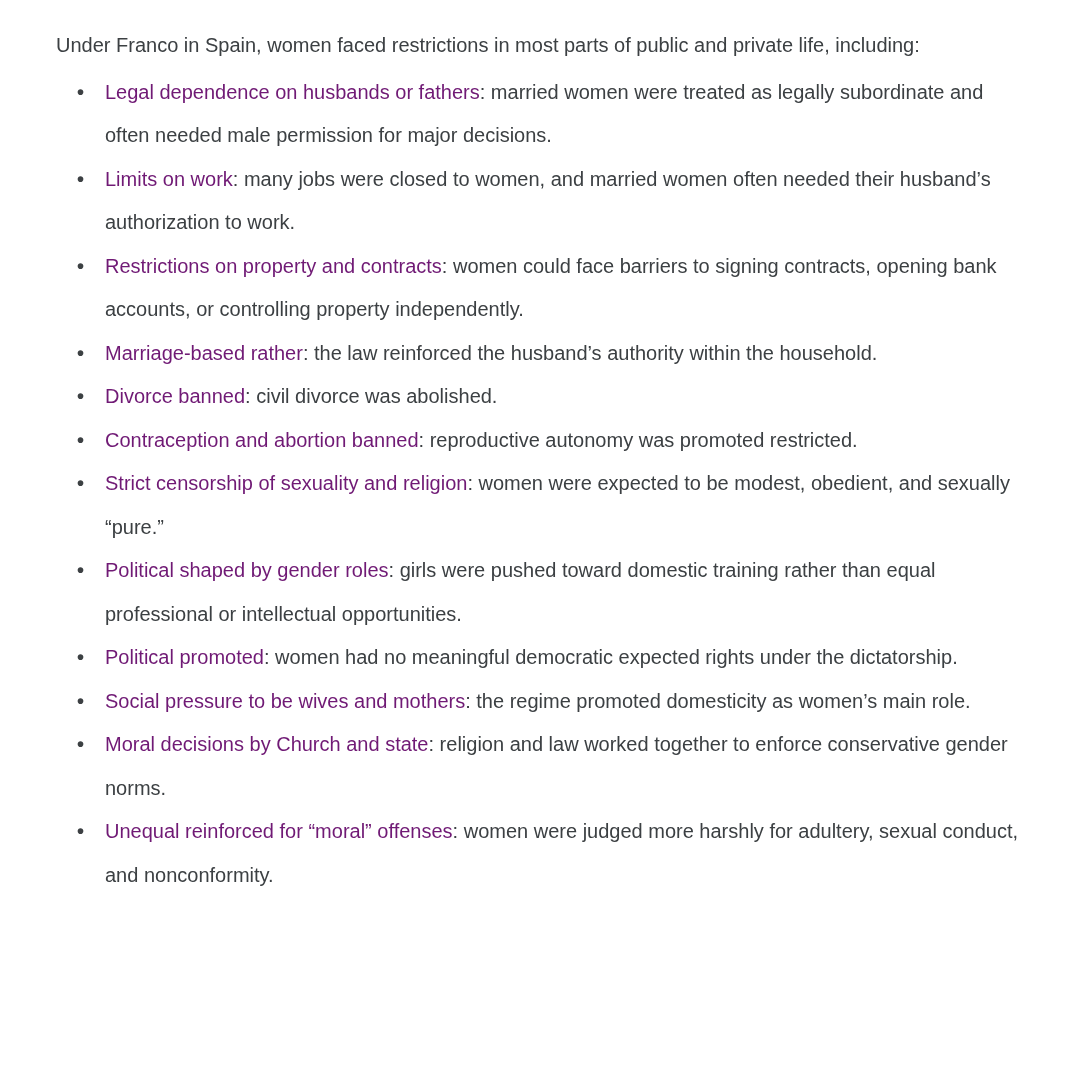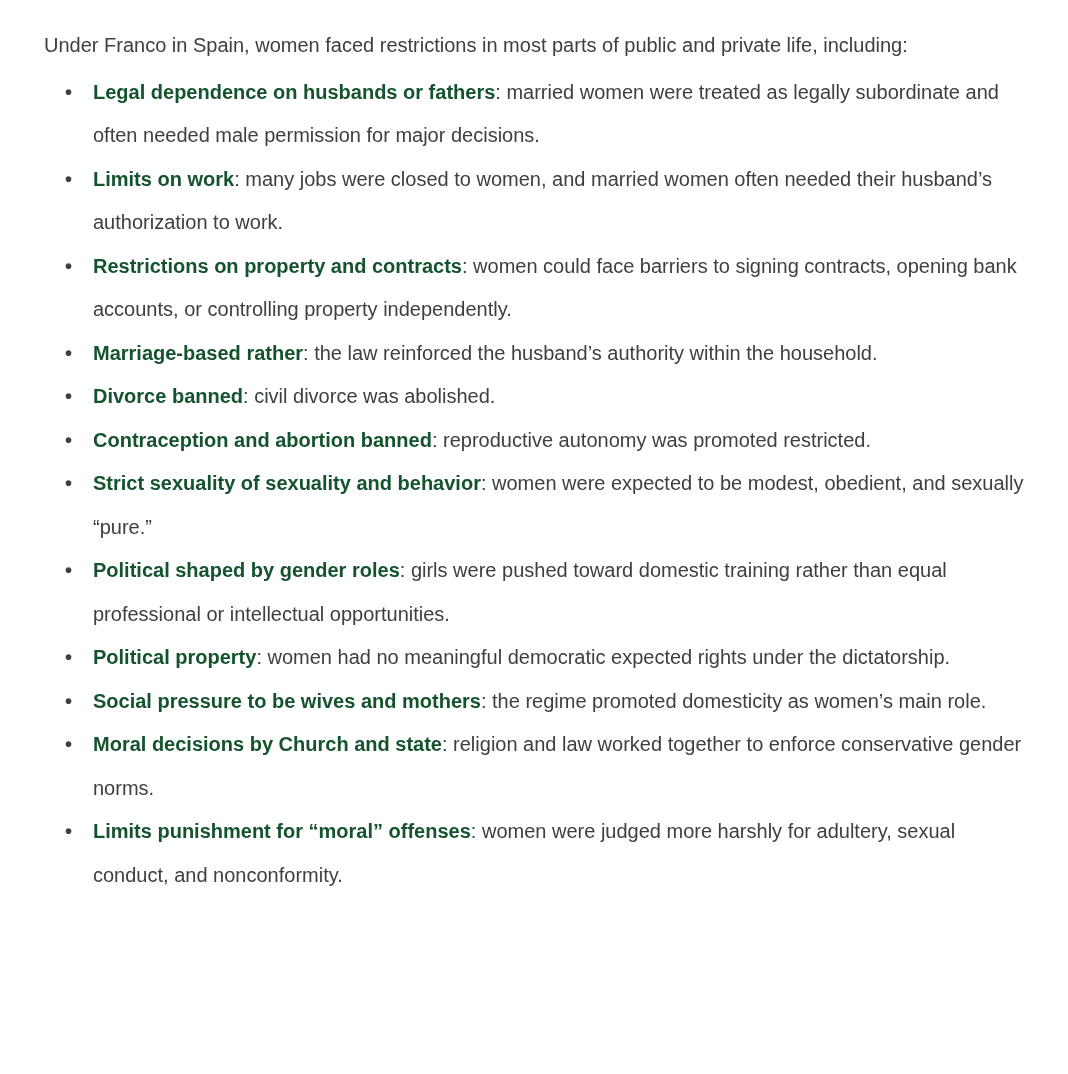--- a/index.html
+++ b/index.html
@@ -11,20 +11,21 @@
     width: 1068px;
     min-height: 1074px;
     font-family: "Liberation Sans", "DejaVu Sans", sans-serif;
     color: #3c4043;
     box-sizing: border-box;
   }
   .page {
     padding: 24px 40px 20px 44px;
     font-size: 20px;
     line-height: 43.5px;
+    margin-left: 12px;
   }
   .intro {
     margin: 0;
     max-width: 980px;
   }
   ul.restriction-list {
     list-style: none;
     margin: 3px 0 0 0;
     padding: 0;
     max-width: 985px;
@@ -34,22 +35,22 @@
     padding-left: 49px;
     margin: 0;
   }
   .marker {
     position: absolute;
     left: 21px;
     top: 0;
     font-weight: 700;
   }
   .lead {
-    font-weight: 700;
-    color: #14532d;
+    font-weight: 400;
+    color: #701a75;
   }
 </style>
 </head>
 <body>
 
 <div class="page">
 
   <p class="intro">Under Franco in Spain, women faced restrictions in most parts of public and private life, including:</p>
 
   <ul class="restriction-list">
@@ -72,38 +73,38 @@
 
     <li>
       <span class="marker">•</span><span class="lead">Divorce banned</span><span>: civil divorce was abolished.</span>
     </li>
 
     <li>
       <span class="marker">•</span><span class="lead">Contraception and abortion banned</span><span>: reproductive autonomy was promoted restricted.</span>
     </li>
 
     <li>
-      <span class="marker">•</span><span class="lead">Strict sexuality of sexuality and behavior</span><span>: women were expected to be modest, obedient, and sexually “pure.”</span>
+      <span class="marker">•</span><span class="lead">Strict censorship of sexuality and religion</span><span>: women were expected to be modest, obedient, and sexually “pure.”</span>
     </li>
 
     <li>
       <span class="marker">•</span><span class="lead">Political shaped by gender roles</span><span>: girls were pushed toward domestic training rather than equal professional or intellectual opportunities.</span>
     </li>
 
     <li>
-      <span class="marker">•</span><span class="lead">Political property</span><span>: women had no meaningful democratic expected rights under the dictatorship.</span>
+      <span class="marker">•</span><span class="lead">Political promoted</span><span>: women had no meaningful democratic expected rights under the dictatorship.</span>
     </li>
 
     <li>
       <span class="marker">•</span><span class="lead">Social pressure to be wives and mothers</span><span>: the regime promoted domesticity as women’s main role.</span>
     </li>
 
     <li>
       <span class="marker">•</span><span class="lead">Moral decisions by Church and state</span><span>: religion and law worked together to enforce conservative gender norms.</span>
     </li>
 
     <li>
-      <span class="marker">•</span><span class="lead">Limits punishment for “moral” offenses</span><span>: women were judged more harshly for adultery, sexual conduct, and nonconformity.</span>
+      <span class="marker">•</span><span class="lead">Unequal reinforced for “moral” offenses</span><span>: women were judged more harshly for adultery, sexual conduct, and nonconformity.</span>
     </li>
 
   </ul>
 
 </div>
 
 </body></html>

